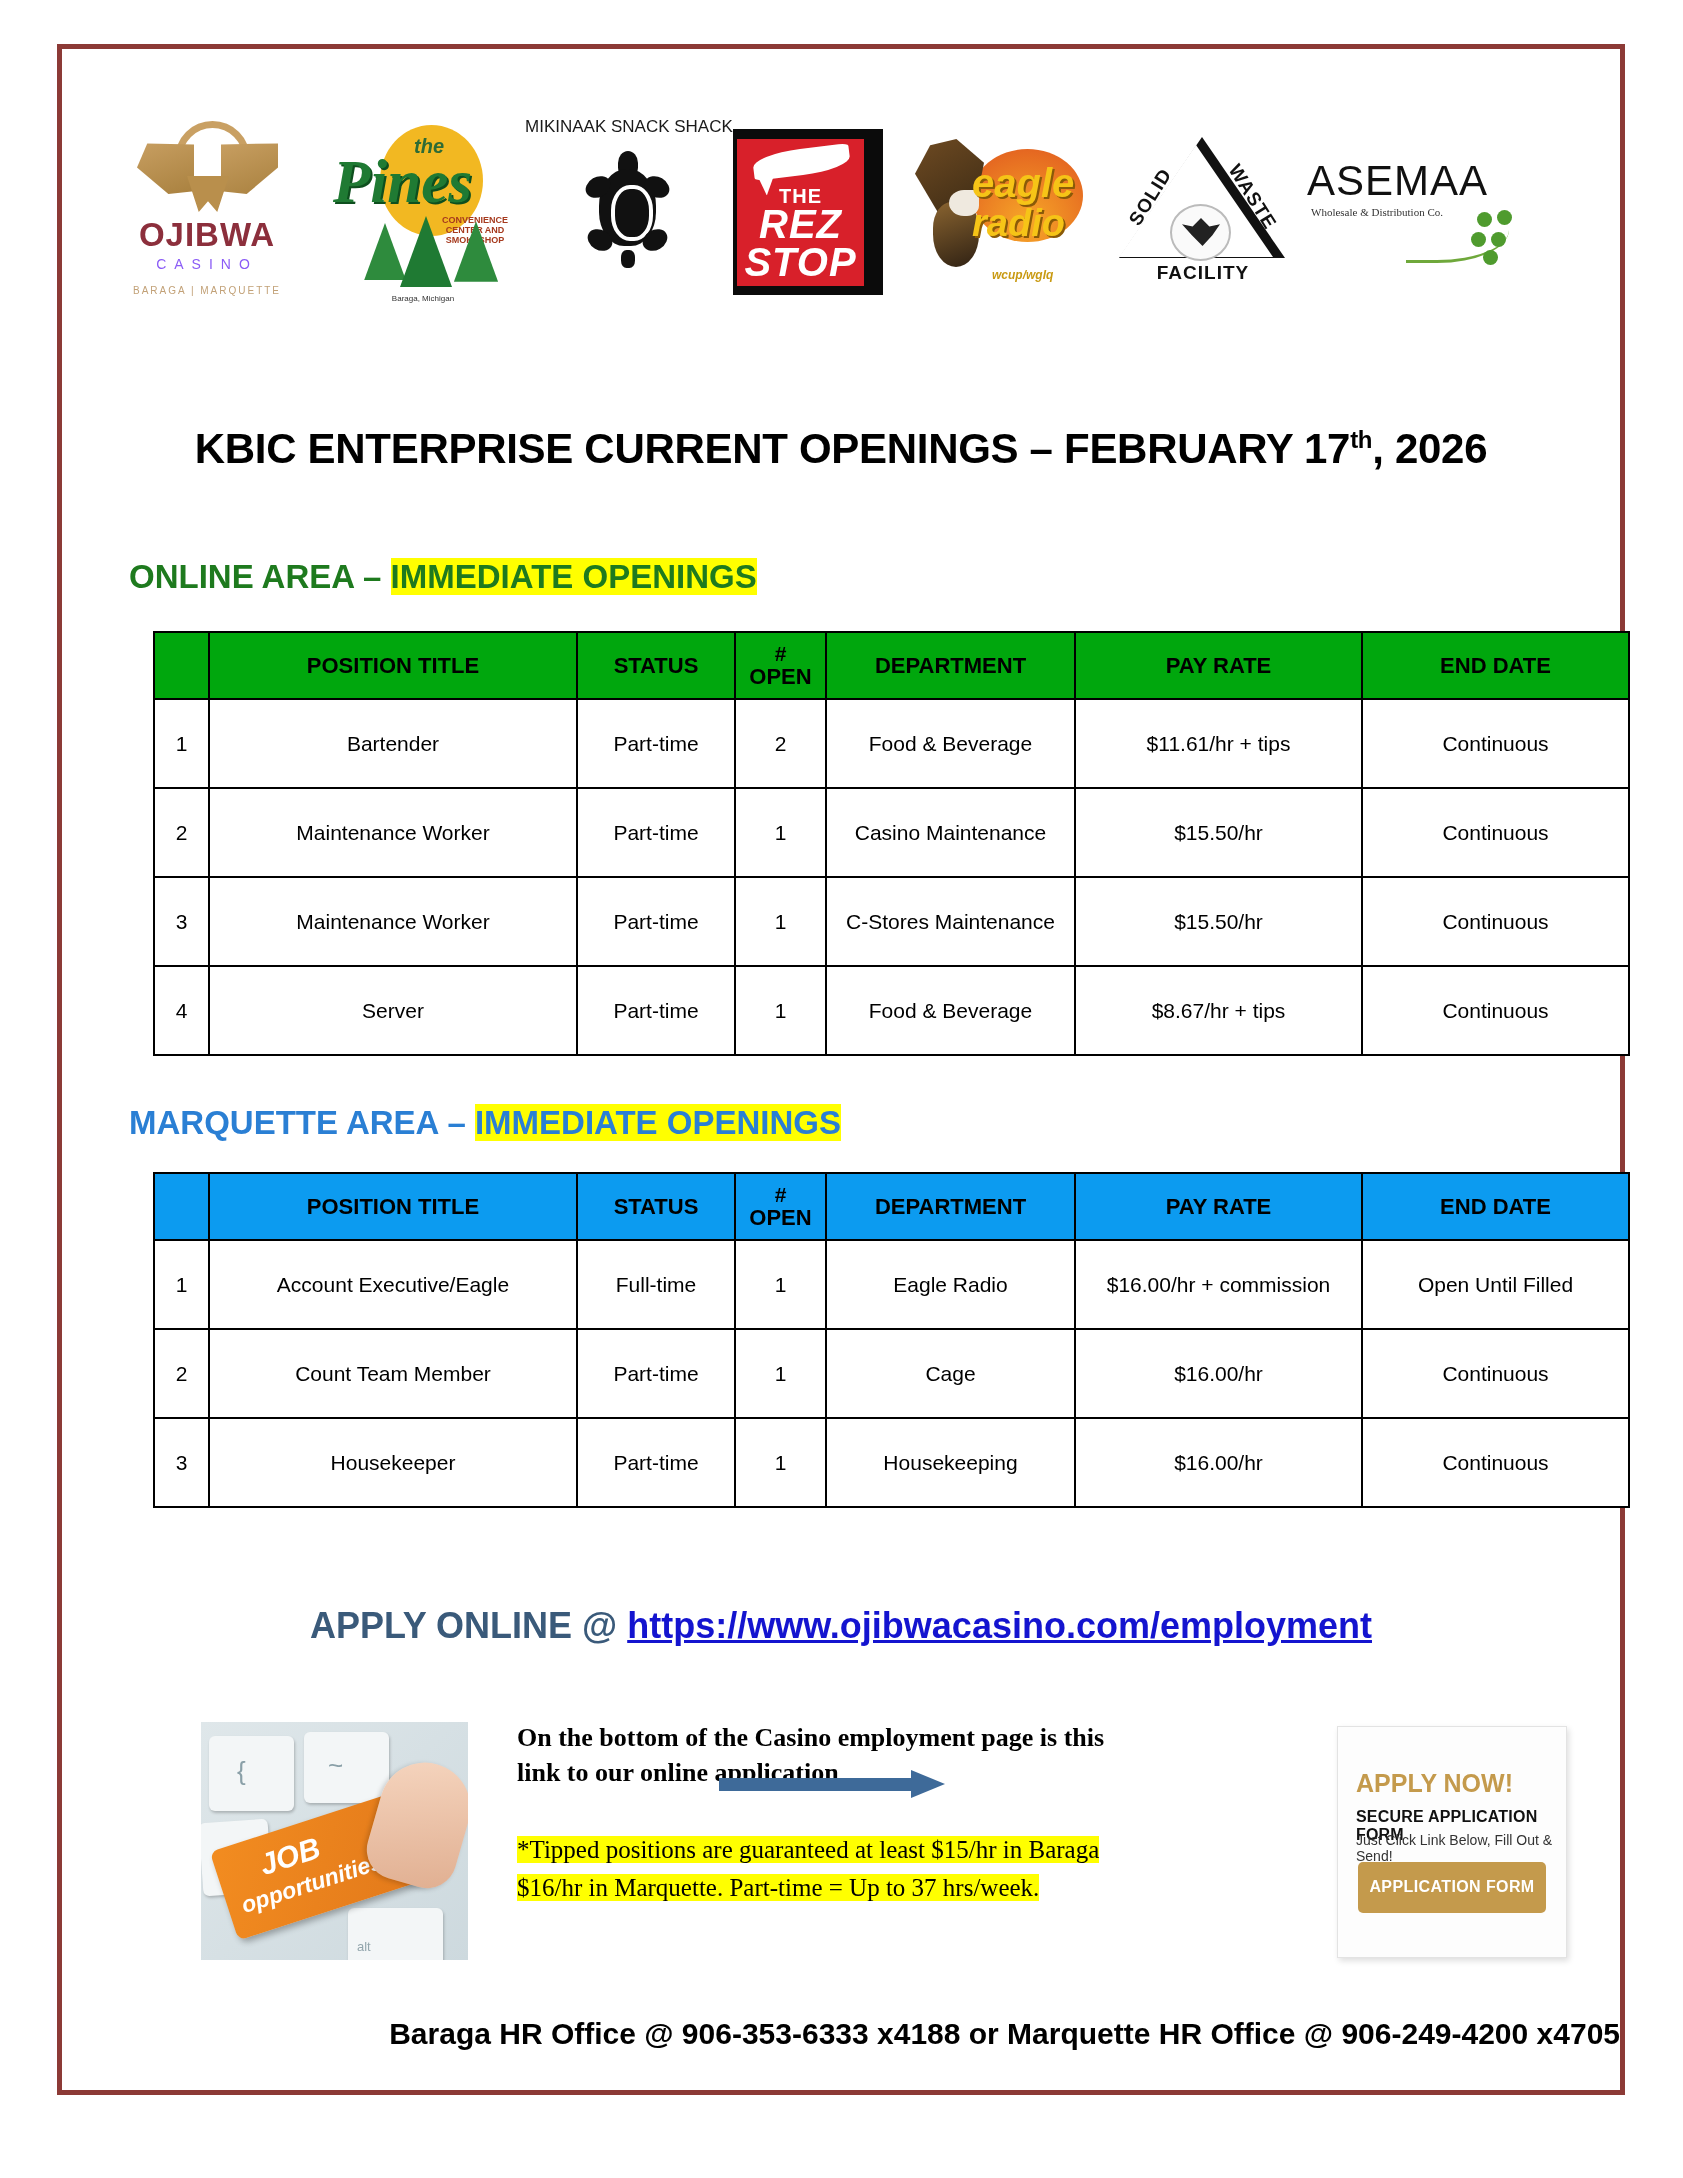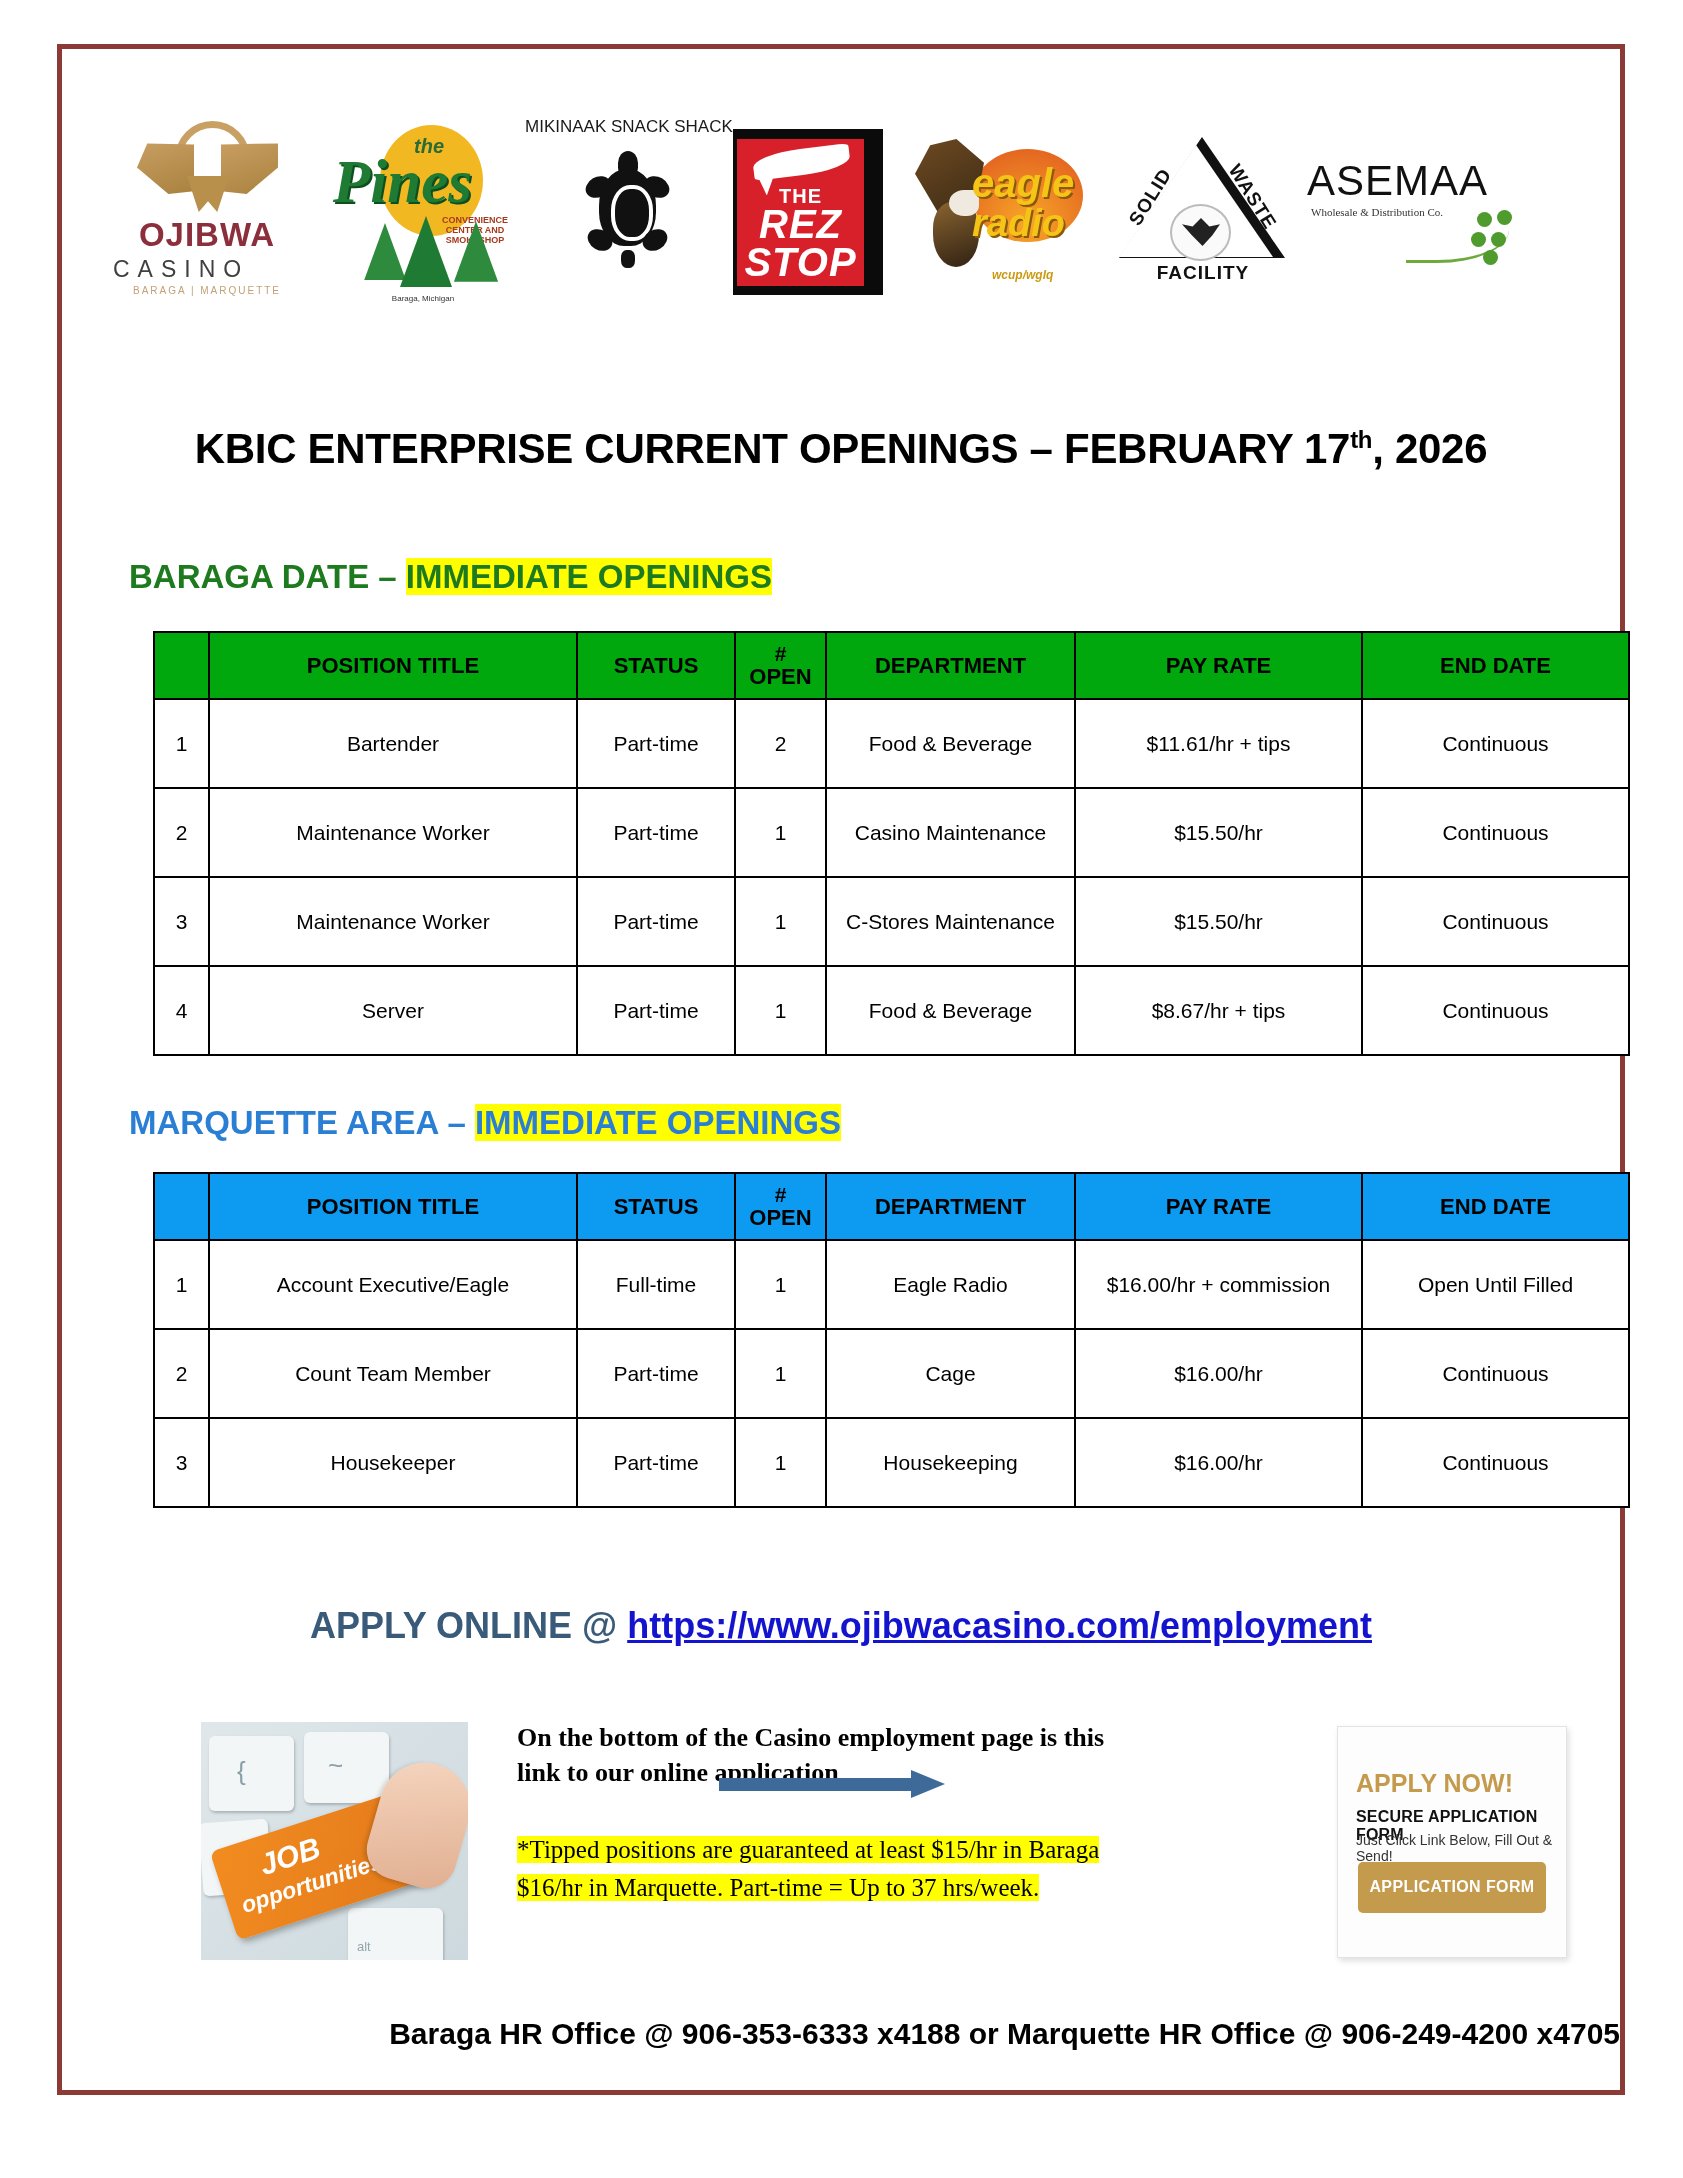--- a/index.html
+++ b/index.html
@@ -62,21 +62,21 @@
     background: #B98F4C;
     clip-path: polygon(0 0, 100% 0, 72% 100%, 50% 70%, 28% 100%);
   }
   .ojibwa-word {
     position: absolute; left: 0; top: 103px; width: 100%;
     text-align: center; color: #8C2F3C; font-size: 33px; font-weight: 700;
     letter-spacing: 1px;
   }
   .ojibwa-sub {
     position: absolute; left: 0; top: 143px; width: 100%;
-    color: #404040; font-size: 23px; letter-spacing: 8px;
+    text-align: center; color: #8b5cf6; font-size: 14px; letter-spacing: 8px;
   }
   .ojibwa-sub2 {
     position: absolute; left: 0; top: 172px; width: 100%;
     text-align: center; color: #C2A177; font-size: 10px; letter-spacing: 2px;
   }
 
   
   .logo-pines { width: 208px; height: 198px; margin-right: 10px; }
   .pines-sun {
     position: absolute; left: 61px; top: 12px; width: 103px; height: 111px;
@@ -518,21 +518,21 @@
       <div class="leafdot ld4"></div>
       <div class="leafdot ld5"></div>
     </div>
   </div>
 
   <div class="doc-title">
     <span>KBIC ENTERPRISE CURRENT OPENINGS – FEBRUARY 17</span><sup>th</sup><span>, 2026</span>
   </div>
 
   <div class="section-head green">
-    <span>BARAGA DATE – </span><span class="hl">IMMEDIATE OPENINGS</span>
+    <span>ONLINE AREA – </span><span class="hl">IMMEDIATE OPENINGS</span>
   </div>
 
   <table class="job-table t-baraga">
     <colgroup>
       <col class="col-idx">
         <col class="col-title">
         <col class="col-stat">
         <col class="col-open">
       <col class="col-dept">
         <col class="col-pay">

